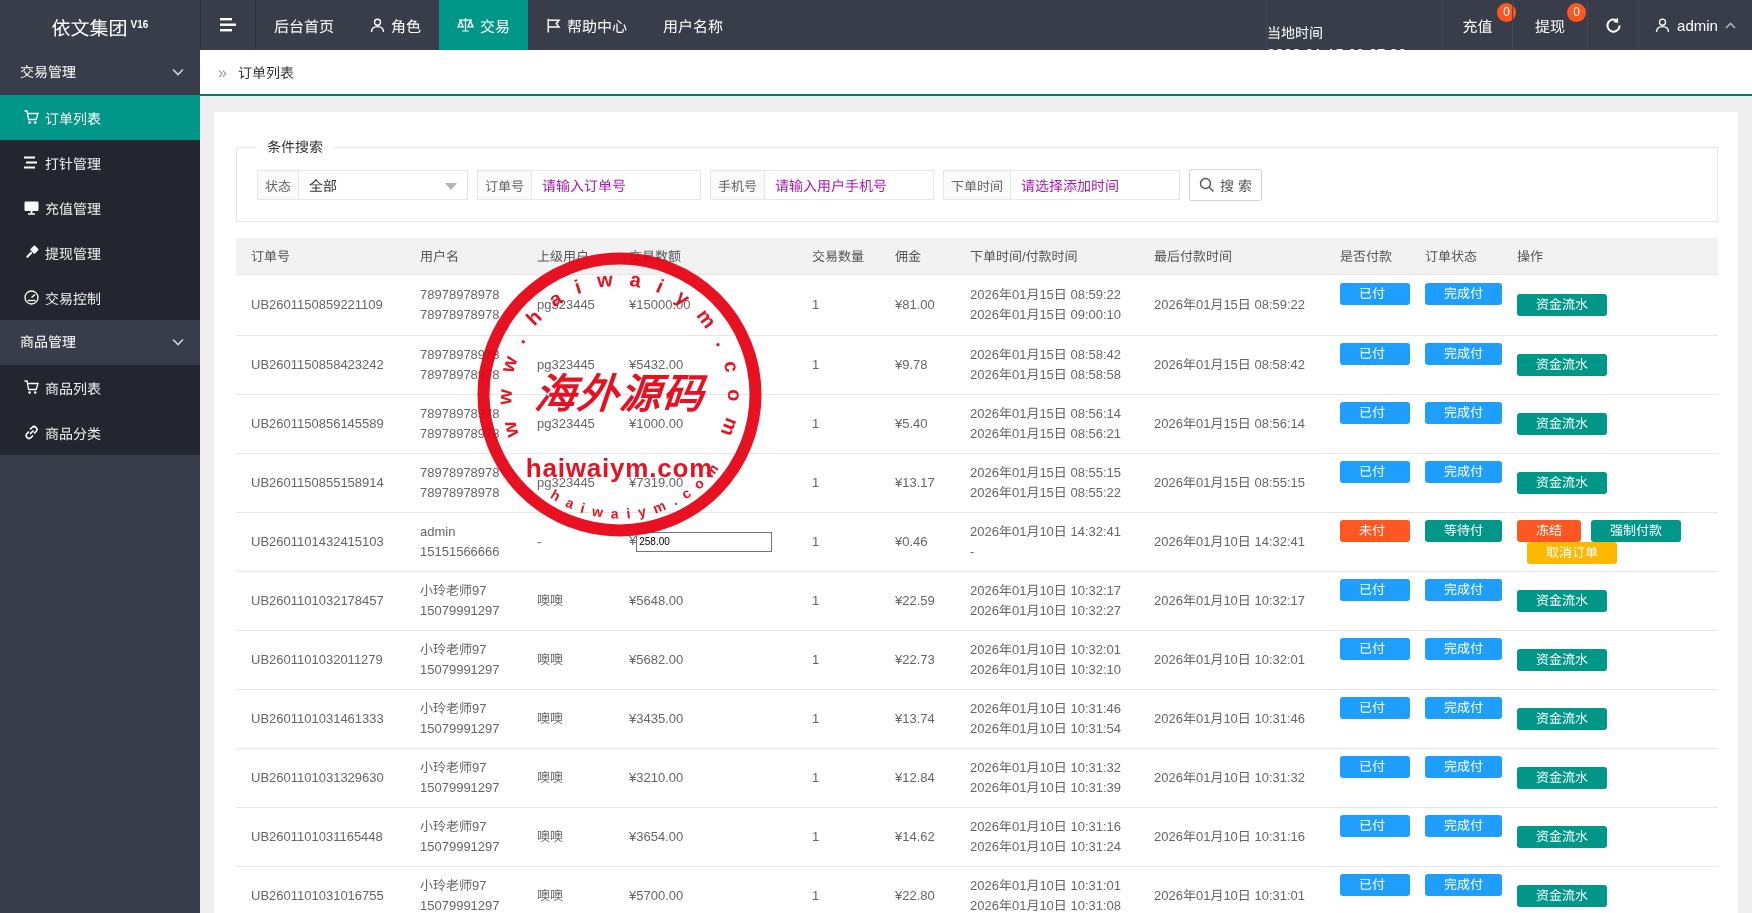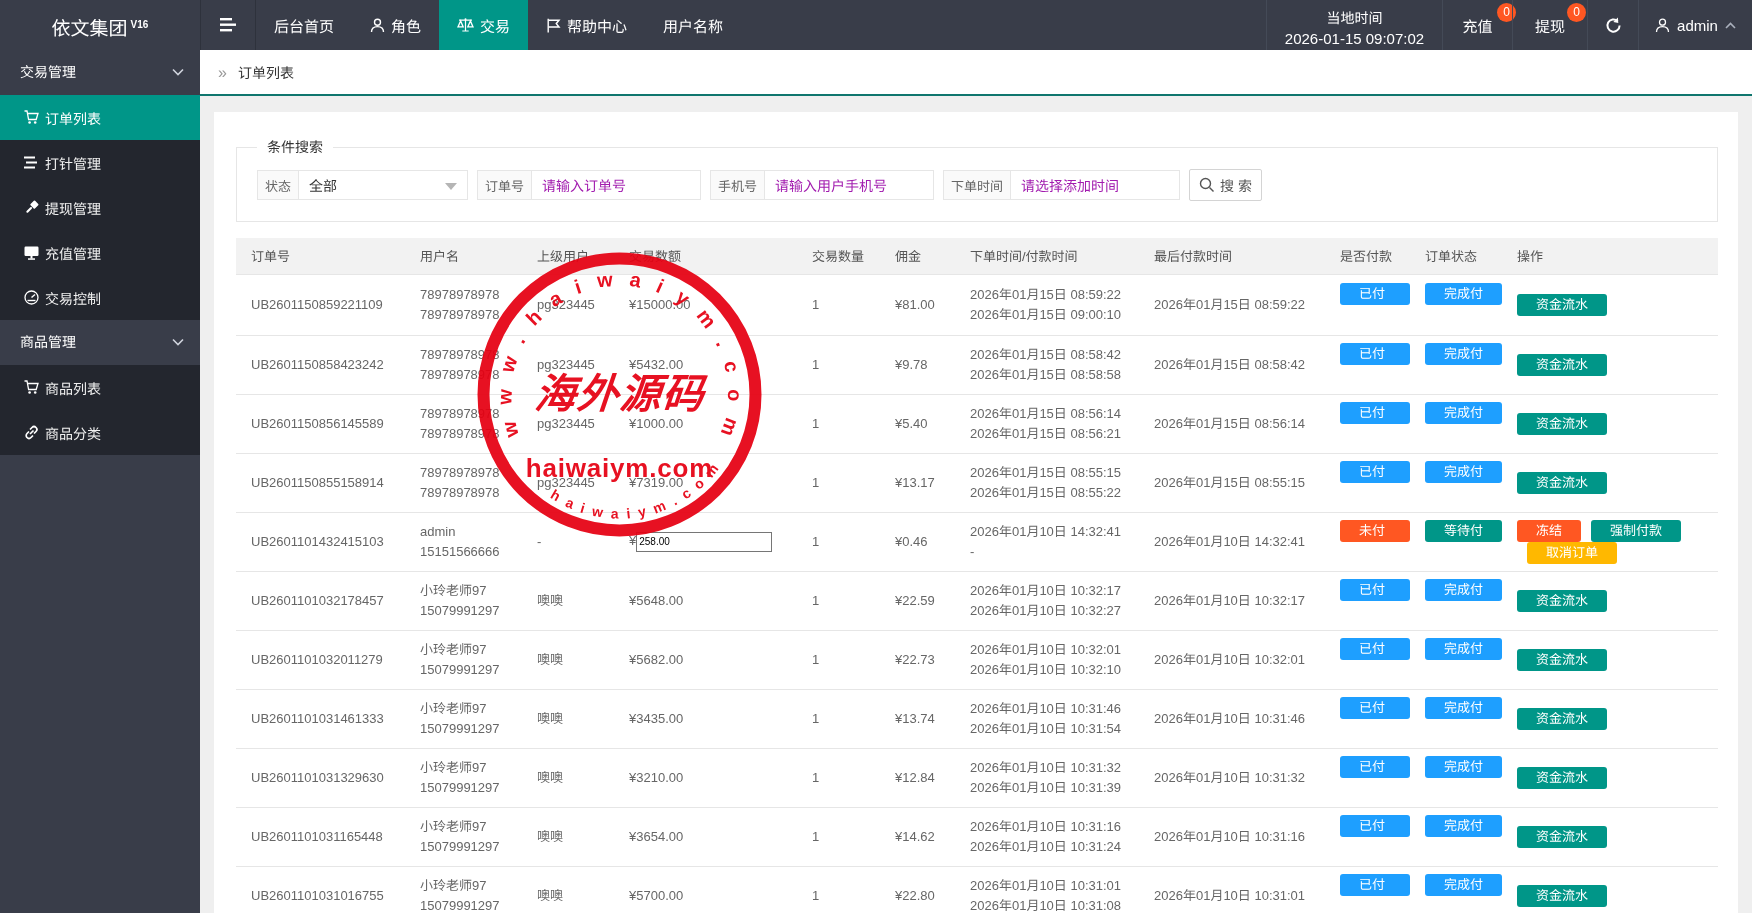--- a/index.html
+++ b/index.html
@@ -9,21 +9,21 @@
 
 .topbar{position:absolute;left:0;top:0;width:1752px;height:50px;background:#393d49;color:#fff;z-index:50;}
 .logo{position:absolute;left:0;top:0;width:200px;height:50px;line-height:50px;text-align:center;font-size:19px;font-weight:200;color:#fff;letter-spacing:0;}
 .logo sup{font-size:10px;font-weight:700;margin-left:3px;}
 .nav{position:absolute;left:200px;top:0;height:50px;display:flex;align-items:stretch;}
 .navitem{display:flex;align-items:center;padding:0 18px;font-size:15px;color:#fff;gap:6px;}
 .navitem.burger{border-left:1px solid #2e323c;border-right:1px solid #2e323c;padding:0 19px;}
 .navitem.active{background:#009688;}
 .navitem svg{display:block;}
 .topright{position:absolute;right:0;top:0;height:50px;display:flex;align-items:stretch;}
-.timeblock{width:176px;border-left:1px solid #444a57;text-align:center;padding-top:8px;}
+.timeblock{width:176px;border-left:1px solid #444a57;padding-top:23px;}
 .timeblock .t1{font-size:14px;line-height:20px;}
 .timeblock .t2{font-size:15px;line-height:21px;}
 .tr-item{position:relative;border-left:1px solid #444a57;display:flex;align-items:center;justify-content:center;font-size:15px;}
 .tr-item .badge0{position:absolute;top:3px;right:-4px;width:19px;height:19px;border-radius:50%;background:#ff5722;color:#fff;font-size:12px;line-height:19px;text-align:center;}
 .w-cz{width:70px;}
 .w-tx{width:75px;}
 .w-rf{width:51px;}
 .w-admin{width:114px;gap:7px;}
 
 .sidebar{position:absolute;left:0;top:50px;width:200px;height:863px;background:#393d49;z-index:40;}
@@ -122,31 +122,31 @@
         <circle cx="5.6" cy="12.5" r="1.3" fill="#fff" stroke="none"></circle>
         <circle cx="11.2" cy="12.5" r="1.3" fill="#fff" stroke="none"></circle>
       </svg>订单列表</div>
   <div class="smenu-item"><svg width="15" height="13" viewBox="0 0 15 13">
         <g fill="#fff">
           <rect x="0" y="0.5" width="11" height="2"></rect>
           <rect x="2" y="5.5" width="11" height="2"></rect>
           <rect x="0" y="10.5" width="11" height="2"></rect>
         </g>
       </svg>打针管理</div>
+  <div class="smenu-item"><svg width="15" height="14" viewBox="0 0 15 14">
+        <rect x="0.5" y="0.5" width="14" height="9.5" rx="1.2" fill="#fff"></rect>
+        <rect x="6.5" y="10" width="2" height="2.5" fill="#fff"></rect>
+        <rect x="4" y="12.3" width="7" height="1.5" fill="#fff"></rect>
+      </svg>充值管理</div>
   <div class="smenu-item"><svg width="15" height="15" viewBox="0 0 15 15">
         <g fill="#fff" transform="rotate(45 7.5 7.5)">
           <rect x="4.4" y="0.2" width="6.2" height="6.4" rx="0.9"></rect>
           <rect x="6.5" y="7.2" width="2.1" height="7.2" rx="1"></rect>
         </g>
       </svg>提现管理</div>
-  <div class="smenu-item"><svg width="15" height="14" viewBox="0 0 15 14">
-        <rect x="0.5" y="0.5" width="14" height="9.5" rx="1.2" fill="#fff"></rect>
-        <rect x="6.5" y="10" width="2" height="2.5" fill="#fff"></rect>
-        <rect x="4" y="12.3" width="7" height="1.5" fill="#fff"></rect>
-      </svg>充值管理</div>
   <div class="smenu-item"><svg width="15" height="15" viewBox="0 0 15 15" fill="none" stroke="#fff" stroke-width="1.3">
         <circle cx="7.5" cy="7.5" r="6.5"></circle>
         <path d="M7.5 7.5 L11 4.5" stroke-width="1.5"></path>
         <path d="M3.5 10.5 h8" stroke-width="1.4"></path>
       </svg>交易控制</div>
   <div class="smenu-title">商品管理<span class="chev"><svg width="12" height="8" viewBox="0 0 12 8" fill="none" stroke="#cfd3dc" stroke-width="1.6">
           <path d="M1 1.5 L6 6.5 L11 1.5"></path>
         </svg></span></div>
   <div class="smenu-item"><svg width="15" height="15" viewBox="0 0 15 15" fill="none" stroke="#fff" stroke-width="1.3">
         <path d="M0.5 1 H3 L4.6 9.5 H12.2 L14 3.5 H3.6"></path>

